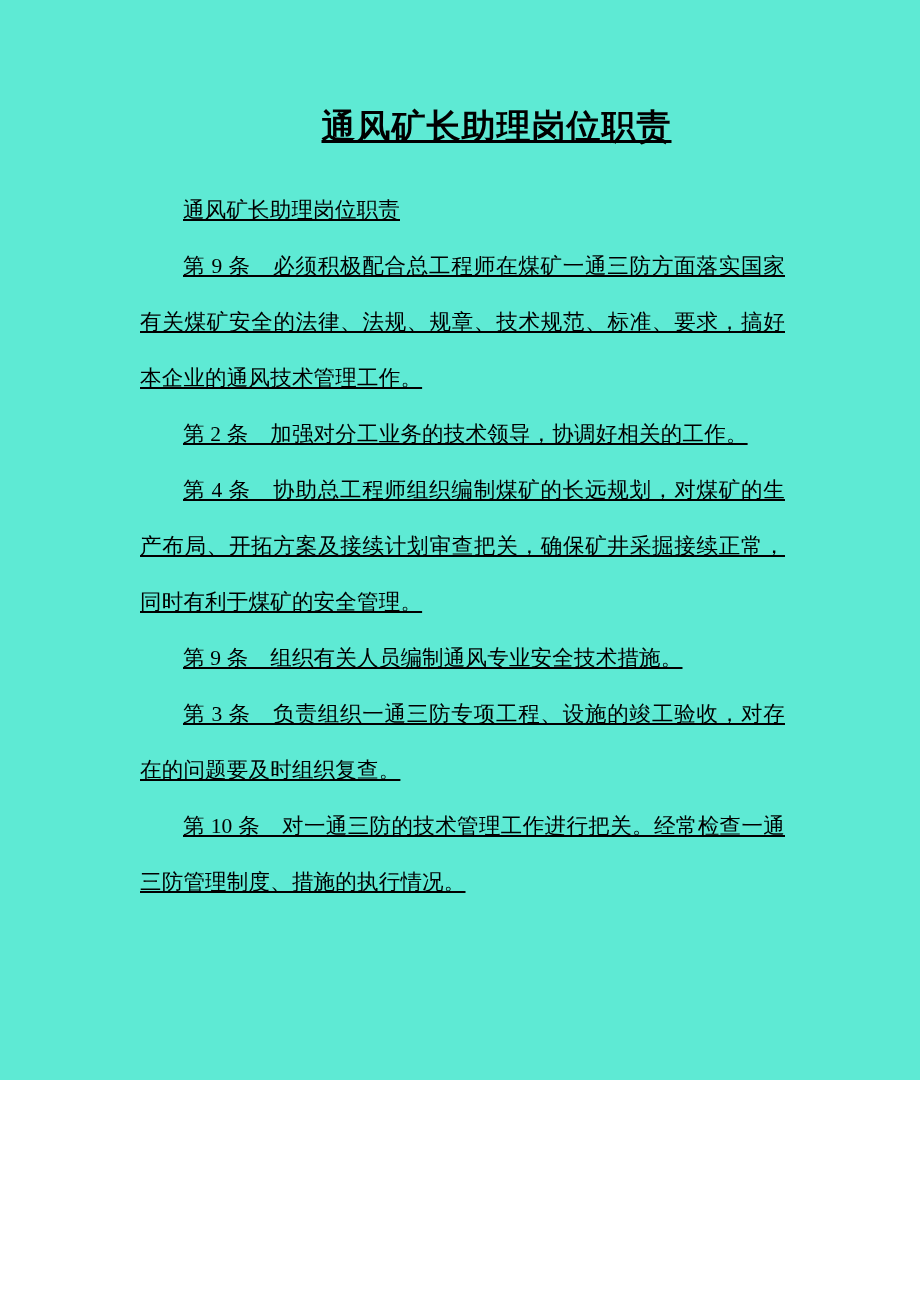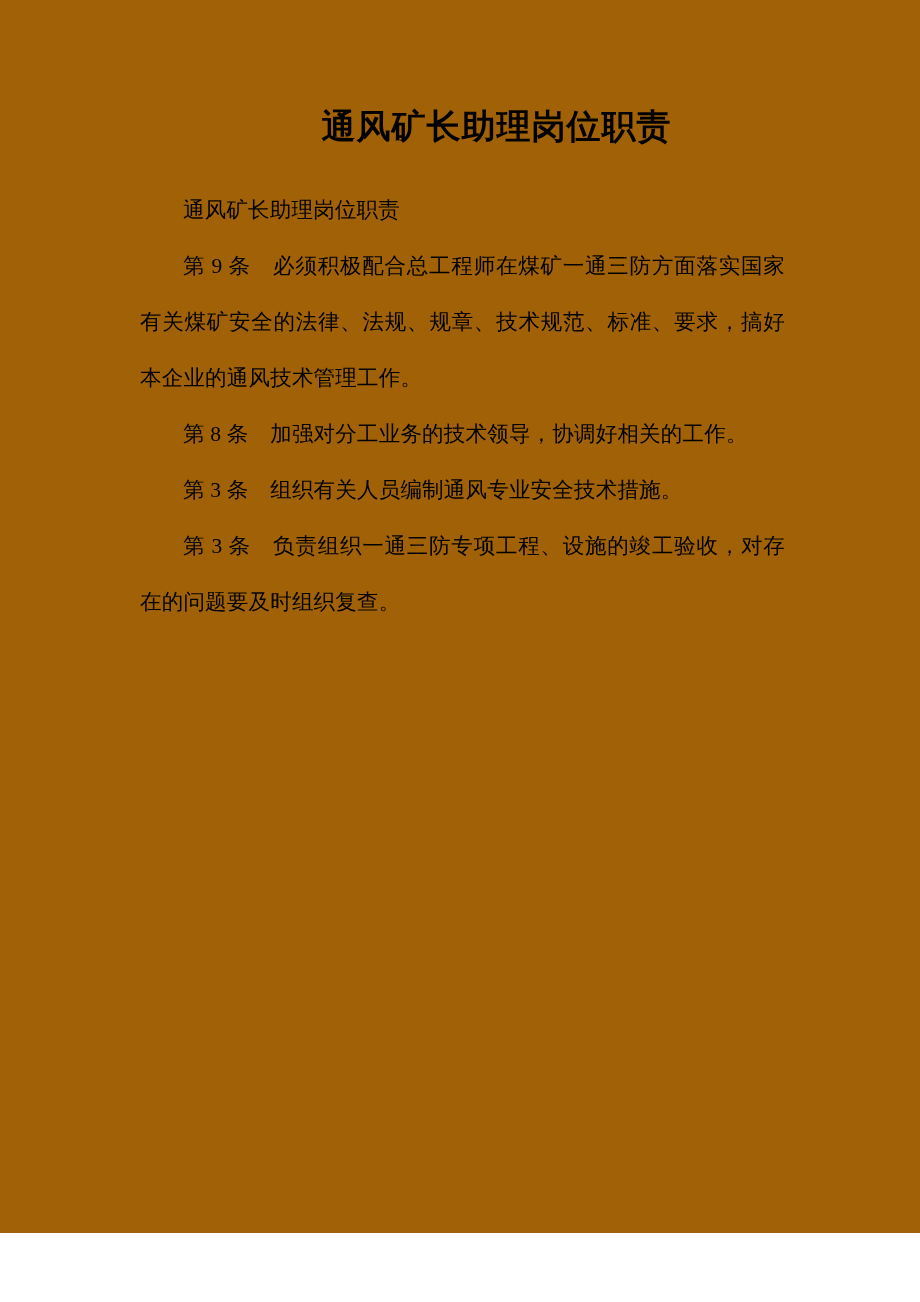--- a/index.html
+++ b/index.html
@@ -10,23 +10,24 @@
   body {
     width: 920px;
     height: 1302px;
     overflow: hidden;
     font-family: "Liberation Serif", "DejaVu Serif", serif;
     color: #000000;
   }
   .page {
     box-sizing: border-box;
     width: 920px;
-    height: 1233px;
+    height: 1080px;
     padding: 104px 135px 0 140px;
-    background: #a16207;
+    background: #5eead4;
+    text-decoration: underline;
   }
   .doc-title {
     margin: 0 0 32px 0;
     font-size: 34px;
     line-height: 46px;
     font-weight: 700;
     text-align: center;
     
     text-indent: 2em;
     letter-spacing: 1px;
@@ -45,25 +46,27 @@
 </head>
 <body>
 
 <div class="page">
   <h1 class="doc-title">通风矿长助理岗位职责</h1>
   <div id="paragraphs">
   <p class="para">通风矿长助理岗位职责</p>
 
   <p class="para">第 9 条　必须积极配合总工程师在煤矿一通三防方面落实国家有关煤矿安全的法律、法规、规章、技术规范、标准、要求，搞好本企业的通风技术管理工作。</p>
 
-  <p class="para">第 8 条　加强对分工业务的技术领导，协调好相关的工作。</p>
+  <p class="para">第 2 条　加强对分工业务的技术领导，协调好相关的工作。</p>
 
 
+  <p class="para">第 4 条　协助总工程师组织编制煤矿的长远规划，对煤矿的生产布局、开拓方案及接续计划审查把关，确保矿井采掘接续正常，同时有利于煤矿的安全管理。</p>
 
 
-  <p class="para">第 3 条　组织有关人员编制通风专业安全技术措施。</p>
+  <p class="para">第 9 条　组织有关人员编制通风专业安全技术措施。</p>
 
 
   <p class="para">第 3 条　负责组织一通三防专项工程、设施的竣工验收，对存在的问题要及时组织复查。</p>
 
 
+  <p class="para">第 10 条　对一通三防的技术管理工作进行把关。经常检查一通三防管理制度、措施的执行情况。</p>
 </div>
 </div>
 
 </body></html>

